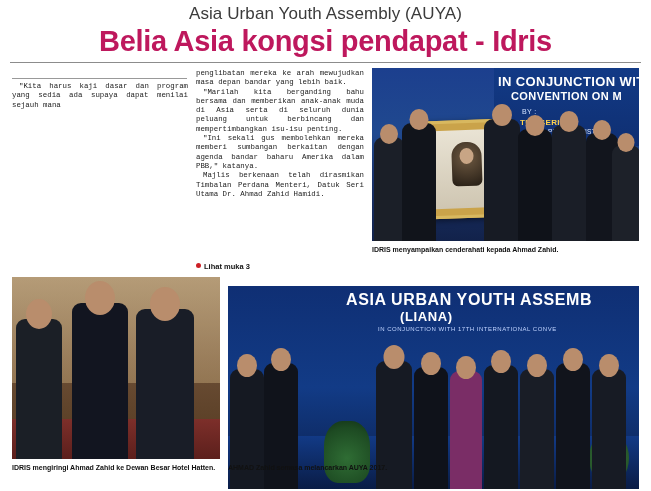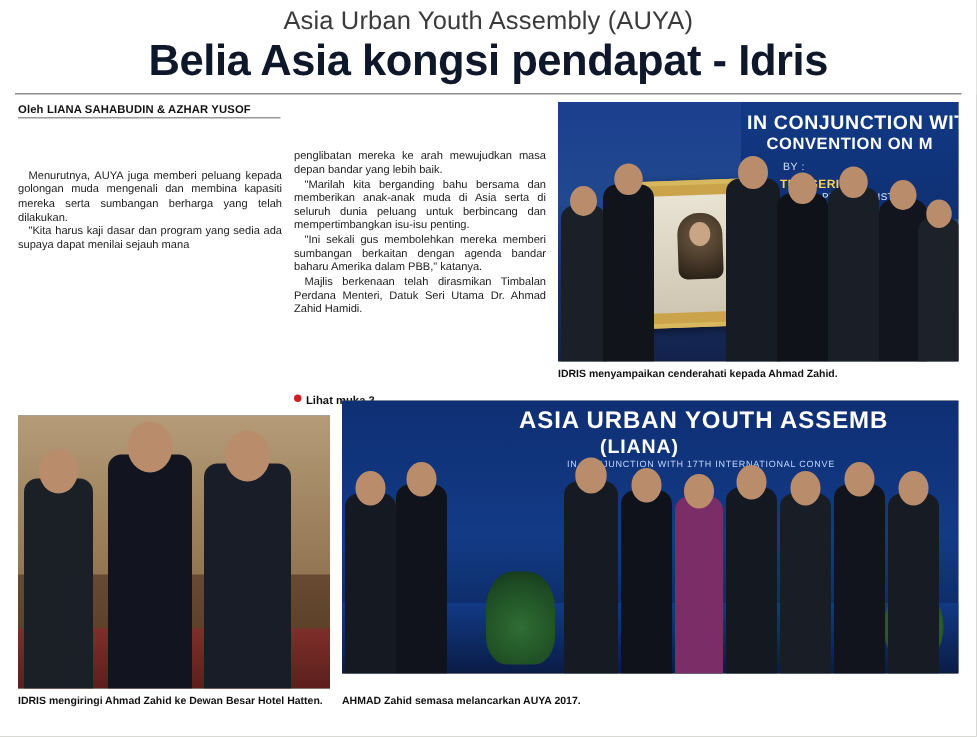--- a/index.html
+++ b/index.html
@@ -39,21 +39,21 @@
   }
   .headline {
     position: absolute;
     left: 0;
     top: 25px;
     width: 651px;
     text-align: center;
     font-family: "Liberation Sans", sans-serif;
     font-weight: bold;
     font-size: 29px;
-    color: #0f172a;
+    color: #be185d;
     letter-spacing: -0.3px;
   }
   .rule {
     position: absolute;
     left: 10px;
     top: 62px;
     width: 631px;
     height: 1px;
     background: #8c8c8c;
   }
@@ -73,26 +73,25 @@
     position: absolute;
     left: 12px;
     top: 78px;
     width: 175px;
     height: 1px;
     background: #999;
   }
   
   .col {
     position: absolute;
-    font-family: Liberation Sans, sans-serif;
+    font-family: Liberation Mono, monospace;
     font-size: 7.4px;
     line-height: 9.3px;
     text-align: justify;
     color: #1b1b1b;
-    margin-top: 30px;
   }
   .col p {
     margin: 0 0 0 0;
     text-indent: 7px;
   }
   .col p.first {
     text-indent: 0;
   }
   .col1 { left: 12px; top: 82px; width: 176px; }
   .col2 { left: 196px; top: 69px; width: 168px; }
@@ -132,21 +131,21 @@
     line-height: 9px;
     color: #111;
   }
   
   .photo1 { left: 372px; top: 68px; width: 267px; height: 173px; }
   .cap1 { left: 372px; top: 245px; width: 267px; }
   
   .photo2 { left: 12px; top: 277px; width: 208px; height: 182px; }
   .cap2 { left: 12px; top: 463px; width: 208px; }
   
-  .photo3 { left: 228px; top: 267px; width: 411px; height: 182px; text-align: right; }
+  .photo3 { left: 228px; top: 286px; width: 411px; height: 203px; text-align: right; }
   .cap3 { left: 228px; top: 463px; width: 411px; }
 
   
   .p1-bg {
     position: absolute; left: 0; top: 0; width: 100%; height: 100%;
     background:
       linear-gradient(180deg, #1c3f8e 0%, #20498f 38%, #1b3570 60%, #12224a 100%);
   }
   .p1-banner {
     position: absolute; left: 122px; top: 0; width: 145px; height: 78px;
@@ -273,25 +272,23 @@
 <body>
 
 <div class="page">
 
   <div class="masthead">
     <div class="kicker">Asia Urban Youth Assembly (AUYA)</div>
     <div class="headline">Belia Asia kongsi pendapat - Idris</div>
   </div>
   <div class="rule"></div>
 
-  <div class="byline">Oleh LIANA SAHABUDIN &amp; AZHAR YUSOF</div>
   <div class="byline-rule"></div>
 
   <div class="col col1">
-    <p>Menurutnya, AUYA juga memberi peluang kepada golongan muda mengenali dan membina kapasiti mereka serta sumbangan berharga yang telah dilakukan.</p>
     <p>"Kita harus kaji dasar dan program yang sedia ada supaya dapat menilai sejauh mana</p>
   </div>
 
   <div class="col col2">
     <p class="first">penglibatan mereka ke arah mewujudkan masa depan bandar yang lebih baik.</p>
     <p>"Marilah kita berganding bahu bersama dan memberikan anak-anak muda di Asia serta di seluruh dunia peluang untuk berbincang dan mempertimbangkan isu-isu penting.</p>
     <p>"Ini sekali gus membolehkan mereka memberi sumbangan berkaitan dengan agenda bandar baharu Amerika dalam PBB," katanya.</p>
     <p>Majlis berkenaan telah dirasmikan Timbalan Perdana Menteri, Datuk Seri Utama Dr. Ahmad Zahid Hamidi.</p>
   </div>
 

